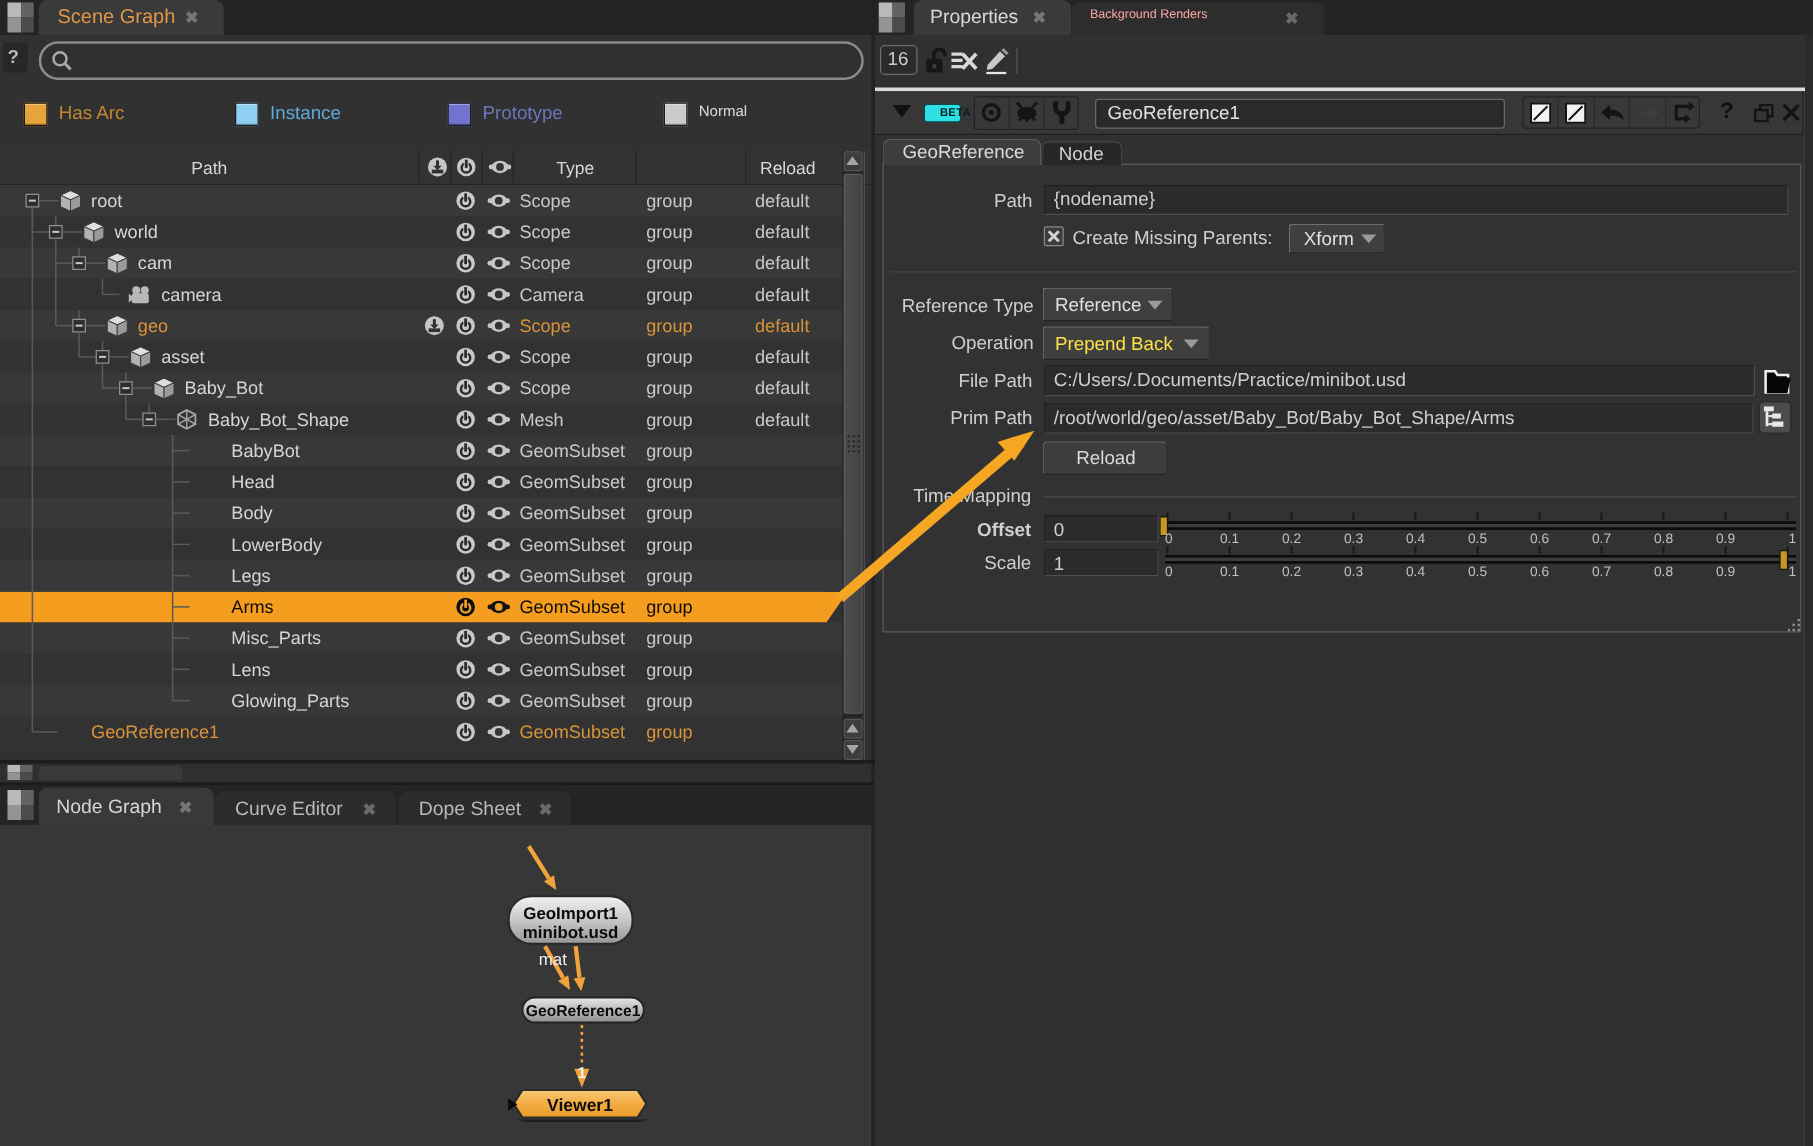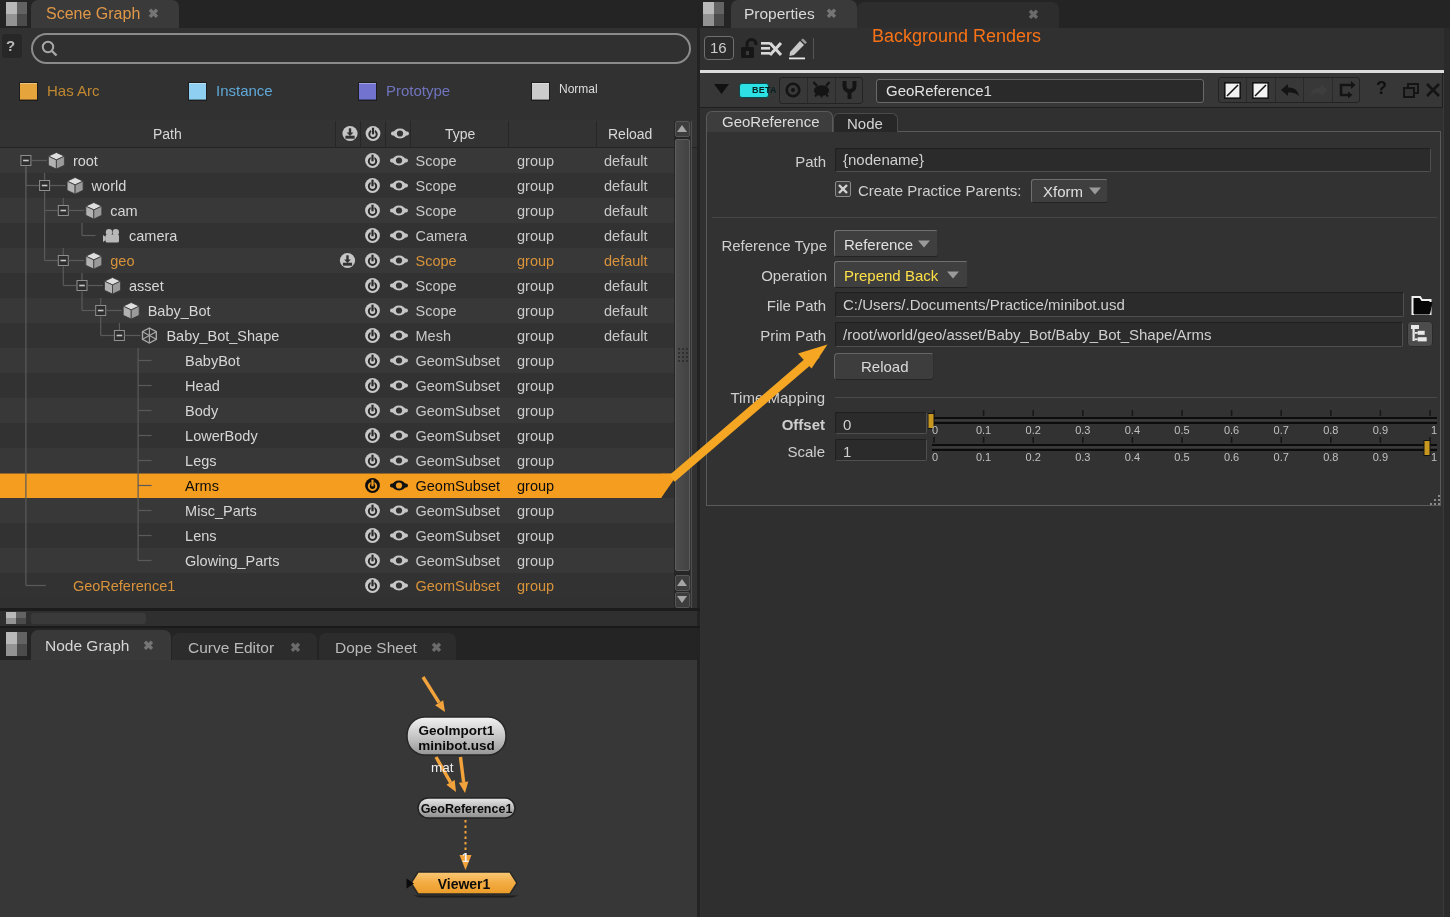--- a/index.html
+++ b/index.html
@@ -372,21 +372,21 @@
   </svg>
 <div class="abs" style="left:700px;top:0px;width:750px;height:28px;background:#242424;"></div>
 <div class="abs" style="left:703px;top:2px;width:10.5px;height:12.0px;background:#b9b9b9;"></div>
 <div class="abs" style="left:713.5px;top:2px;width:10.5px;height:12.0px;background:#636363;"></div>
 <div class="abs" style="left:703px;top:14.0px;width:10.5px;height:12.0px;background:#939393;"></div>
 <div class="abs" style="left:713.5px;top:14.0px;width:10.5px;height:12.0px;background:#4b4b4b;"></div>
 <div class="abs" style="left:731px;top:0px;width:126px;height:28px;background:#3a3a3a;border-radius:7px 7px 0 0;"></div>
 <div class="txt" style="left:744px;top:5px;font-size:15.5px;color:#d9d9d9;font-weight:normal;">Properties</div>
 <div class="txt" style="left:826px;top:6px;font-size:13px;color:#757575;font-weight:bold;">✖</div>
 <div class="abs" style="left:857px;top:2px;width:202px;height:26px;background:#2d2d2d;border-radius:7px 7px 0 0;"></div>
-<div class="txt" style="left:872px;top:6px;font-size:18px;color:#f97316;font-weight:normal;margin-top:20px;">Background Renders</div>
+<div class="txt" style="left:872px;top:6px;font-size:10px;color:#fca5a5;font-weight:normal;">Background Renders</div>
 <div class="txt" style="left:1028px;top:7px;font-size:13px;color:#6a6a6a;font-weight:bold;">✖</div>
 <div class="abs" style="left:704px;top:36px;width:30px;height:24px;background:#2b2b2b;border:1px solid #6f6f6f;border-radius:4px;"></div>
 <div class="txt" style="left:710px;top:39px;font-size:15px;color:#cccccc;font-weight:normal;">16</div>
 <svg class="abs" style="left:737px;top:37px" width="24" height="23" viewBox="0 0 24 23">
 <path d="M10 10 v-3 a4.5 4.5 0 0 1 9 0 v1" fill="none" stroke="#161616" stroke-width="3"></path>
 <rect x="4" y="10" width="13" height="11" rx="1.5" fill="#161616"></rect>
     <rect x="9" y="14" width="3" height="4" fill="#3a3a3a"></rect>
   </svg>
 <svg class="abs" style="left:761px;top:40px" width="22" height="18" viewBox="0 0 22 18">
 <rect x="0" y="2" width="9" height="2.6" fill="#d8d8d8"></rect>
@@ -462,21 +462,21 @@
 <div class="txt" style="left:722px;top:113px;font-size:15px;color:#dcdcdc;font-weight:normal;">GeoReference</div>
 <div class="abs" style="left:833px;top:113px;width:65px;height:19px;background:#272727;border:1px solid #4a4a4a;border-bottom:none;border-radius:6px 6px 0 0;"></div>
 <div class="txt" style="left:847px;top:115px;font-size:15px;color:#d3d3d3;font-weight:normal;">Node</div>
 <div class="txt" style="left:826px;top:160.5px;font-size:15px;color:#cfcfcf;font-weight:normal;transform:translate(-100%,-50%);">Path</div>
 <div class="abs" style="left:835px;top:148px;width:596px;height:24px;background:#2b2b2b;border:1px solid #1f1f1f;border-bottom-color:#4f4f4f;border-right-color:#4f4f4f;border-radius:2px;"></div>
 <div class="txt" style="left:843px;top:151px;font-size:15px;color:#cfcfcf;font-weight:normal;">{nodename}</div>
 <div class="abs" style="left:835px;top:181px;width:16px;height:16px;background:#3c3c3c;border:1.5px solid #8a8a8a;border-radius:2px;"></div>
 <svg class="abs" style="left:838px;top:184px" width="10" height="10">
     <path d="M1 1 L9 9 M9 1 L1 9" stroke="#d4d4d4" stroke-width="2.4"></path>
   </svg>
-<div class="txt" style="left:858px;top:181.5px;font-size:15px;color:#cfcfcf;font-weight:normal;">Create Practice Parents:</div>
+<div class="txt" style="left:858px;top:181.5px;font-size:15px;color:#cfcfcf;font-weight:normal;">Create Missing Parents:</div>
 <div class="abs" style="left:1031px;top:179px;width:77px;height:24px;background:#3f3f3f;border:1px solid #6f6f6f;border-bottom-color:#222;border-right-color:#333;border-radius:3px;"></div>
 <div class="txt" style="left:1043px;top:182.5px;font-size:15px;color:#e0e0e0;font-weight:normal;">Xform</div>
 <svg class="abs" style="left:1089px;top:187px" width="12" height="8">
     <polygon points="0,0.5 12,0.5 6,7.5" fill="#9a9a9a"></polygon>
   </svg>
 <div class="abs" style="left:712px;top:217px;width:725px;height:1px;background:#454545;"></div>
 <div class="txt" style="left:827px;top:244.5px;font-size:15px;color:#cfcfcf;font-weight:normal;transform:translate(-100%,-50%);">Reference Type</div>
 <div class="abs" style="left:834px;top:230px;width:104px;height:27px;background:#3f3f3f;border:1px solid #6f6f6f;border-bottom-color:#222;border-right-color:#333;border-radius:3px;"></div>
 <div class="txt" style="left:844px;top:236px;font-size:15px;color:#e0e0e0;font-weight:normal;">Reference</div>
 <svg class="abs" style="left:918px;top:240px" width="12" height="8">

